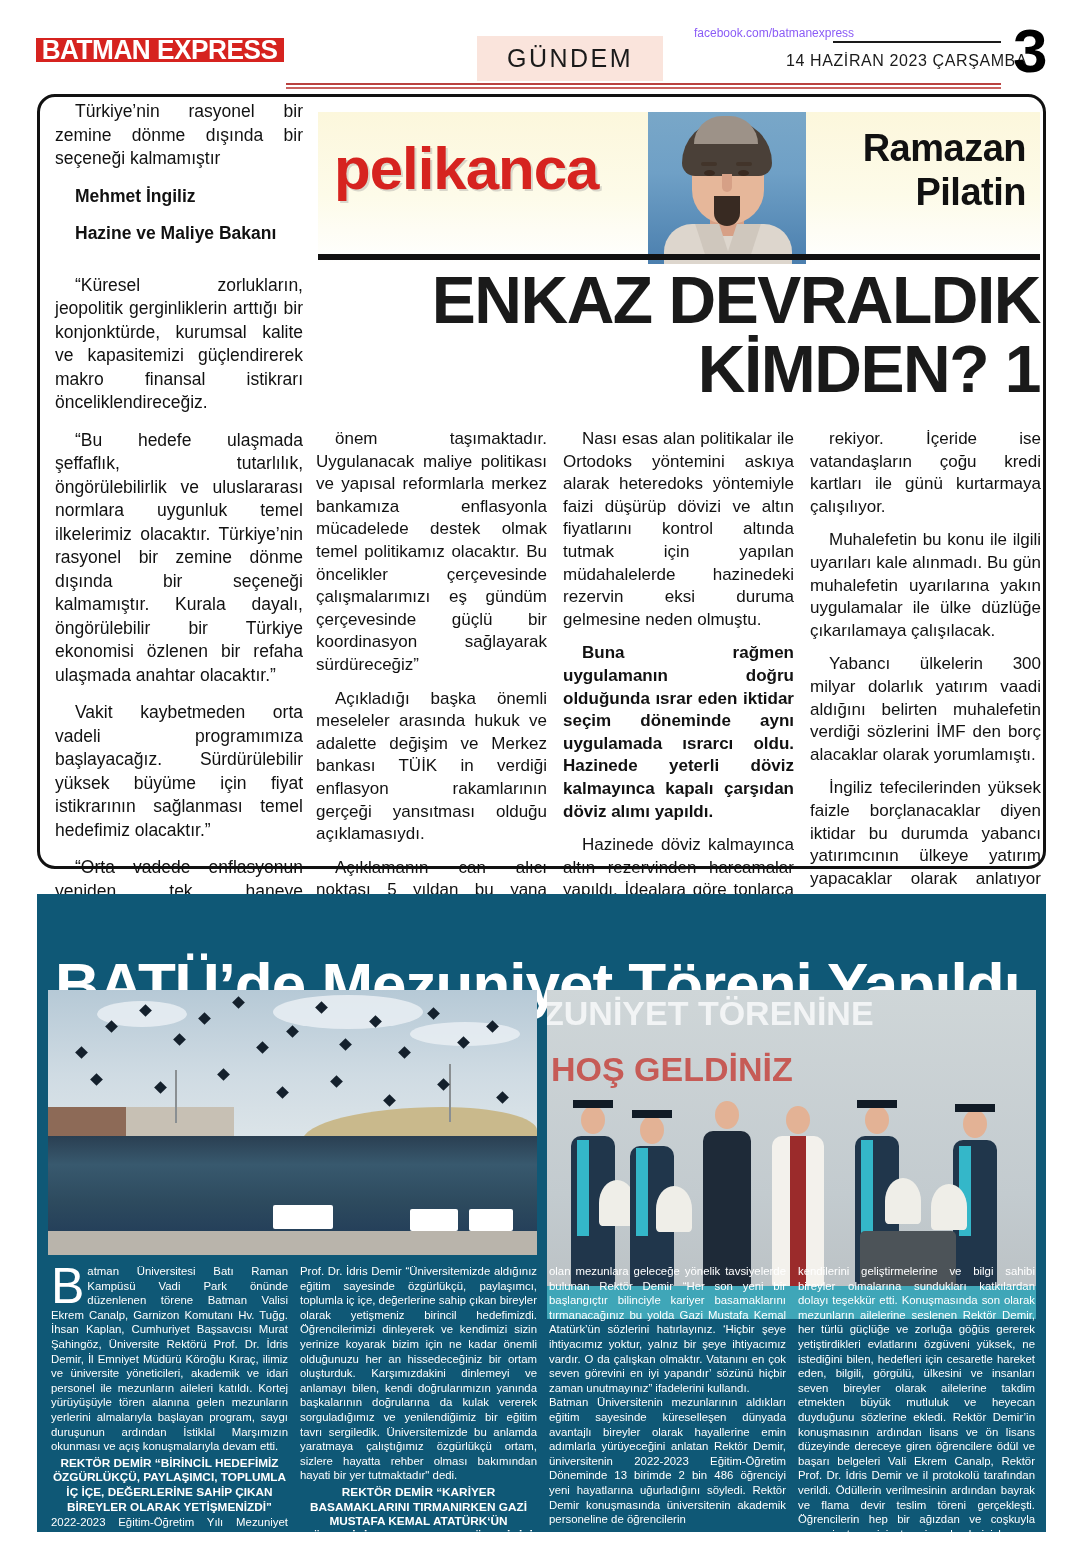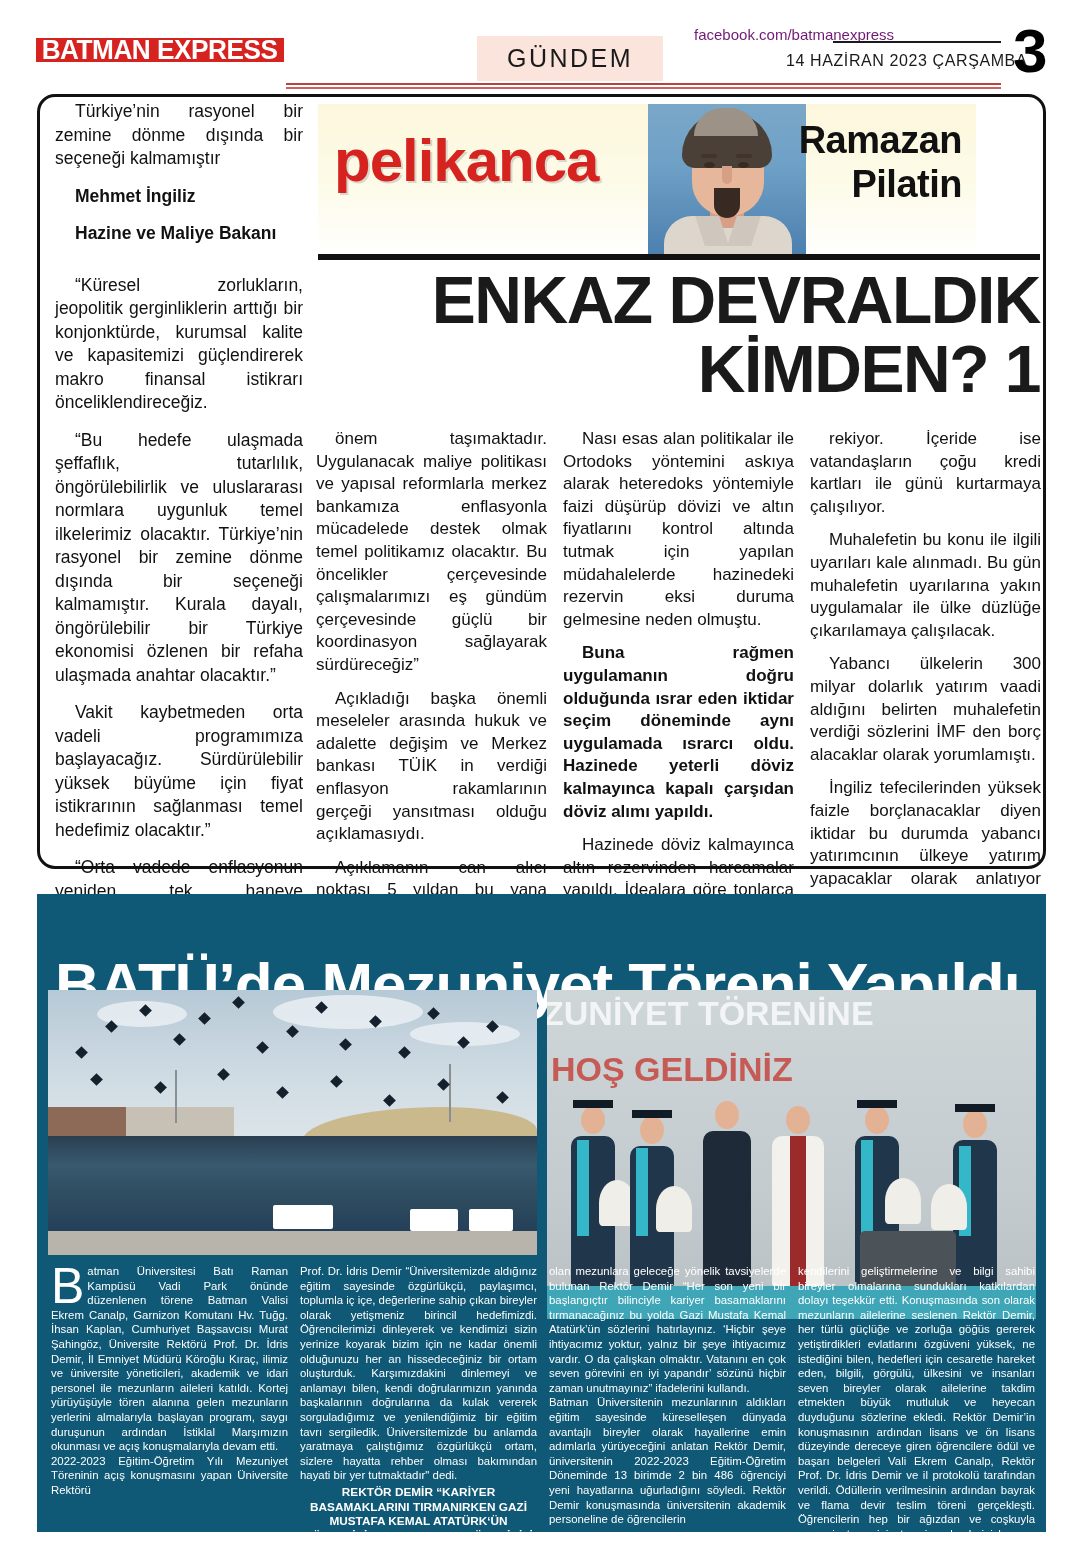--- a/index.html
+++ b/index.html
@@ -55,22 +55,22 @@
   .gundem-text {
     font-size: 25px;
     letter-spacing: 2.5px;
     color: #1a1a1a;
     font-family: "Liberation Sans", sans-serif;
   }
 
   .fb-url {
     position: absolute;
     left: 694px; top: 26px;
-    font-size: 15px;
-    color: #701a75;
+    font-size: 12px;
+    color: #8b5cf6;
     font-family: "Liberation Sans", sans-serif;
   }
   .hdr-rule {
     position: absolute;
     left: 833px; top: 41px;
     width: 168px; height: 2px;
     background: #1a1a1a;
   }
   .date-text {
     position: absolute;
@@ -133,22 +133,22 @@
     font-size: 17.5px;
     line-height: 26px;
     font-weight: bold;
     text-indent: 12px;
   }
   .byline-gap { height: 14px; }
 
   
   .banner {
     position: absolute;
-    left: 318px; top: 104px;
-    width: 658px; height: 152px;
+    left: 318px; top: 112px;
+    width: 722px; height: 152px;
     background: linear-gradient(to bottom, #fcf7dc 0%, #fdfbe9 55%, #ffffff 100%);
   }
   .pelikanca {
     position: absolute;
     left: 16px; top: 22px;
     font-size: 60px;
     font-weight: bold;
     color: #d6231f;
     letter-spacing: -1px;
     font-family: "Liberation Sans", sans-serif;
@@ -572,20 +572,21 @@
 
       <div class="speaker"></div>
       <div class="stage-floor"></div>
     </div>
   </div>
 
   <div class="bottom-cols">
 
     <div class="tcol">
       <p class="dropcap-p"><span class="dropcap">B</span><span>atman Üniversitesi Batı Raman Kampüsü Vadi Park önünde düzenlenen törene Batman Valisi Ekrem Canalp, Garnizon Komutanı Hv. Tuğg. İhsan Kaplan, Cumhuriyet Başsavcısı Murat Şahingöz, Üniversite Rektörü Prof. Dr. İdris Demir, İl Emniyet Müdürü Köroğlu Kıraç, ilimiz ve üniversite yöneticileri, akademik ve idari personel ile mezunların aileleri katıldı.  Kortej yürüyüşüyle tören alanına gelen mezunların yerlerini almalarıyla başlayan program, saygı duruşunun ardından İstiklal Marşımızın okunması ve açış konuşmalarıyla devam etti.</span></p>
+      <p class="sub">REKTÖR DEMİR “BİRİNCİL HEDEFİMİZ ÖZGÜRLÜKÇÜ, PAYLAŞIMCI, TOPLUMLA İÇ İÇE, DEĞERLERİNE SAHİP ÇIKAN BİREYLER OLARAK YETİŞMENİZDİ”</p>
       <p>2022-2023 Eğitim-Öğretim Yılı Mezuniyet Töreninin açış konuşmasını yapan Üniversite Rektörü</p>
     </div>
 
     <div class="tcol">
       <p>Prof. Dr. İdris Demir “Üniversitemizde aldığınız eğitim sayesinde özgürlükçü, paylaşımcı, toplumla iç içe, değerlerine sahip çıkan bireyler olarak yetişmeniz birincil hedefimizdi. Öğrencilerimizi dinleyerek ve kendimizi sizin yerinize koyarak bizim için ne kadar önemli olduğunuzu her an hissedeceğiniz bir ortam oluşturduk. Karşımızdakini dinlemeyi ve anlamayı bilen, kendi doğrularımızın yanında başkalarının doğrularına da kulak vererek sorguladığımız ve yenilendiğimiz bir eğitim tavrı sergiledik. Üniversitemizde bu anlamda yaratmaya çalıştığımız özgürlükçü ortam, sizlere hayatta rehber olması bakımından hayati bir yer tutmaktadır" dedi.</p>
       <p class="sub">REKTÖR DEMİR “KARİYER BASAMAKLARINI TIRMANIRKEN GAZİ MUSTAFA KEMAL ATATÜRK‘ÜN SÖZLERİNİ HATIRLAYARAK GÖREVİNİZİ EN İYİ ŞEKİLDE YAPIN”</p>
       <p>Konuşmasında ülkemizin umudu ve güvencesi</p>
     </div>
 
     <div class="tcol">

